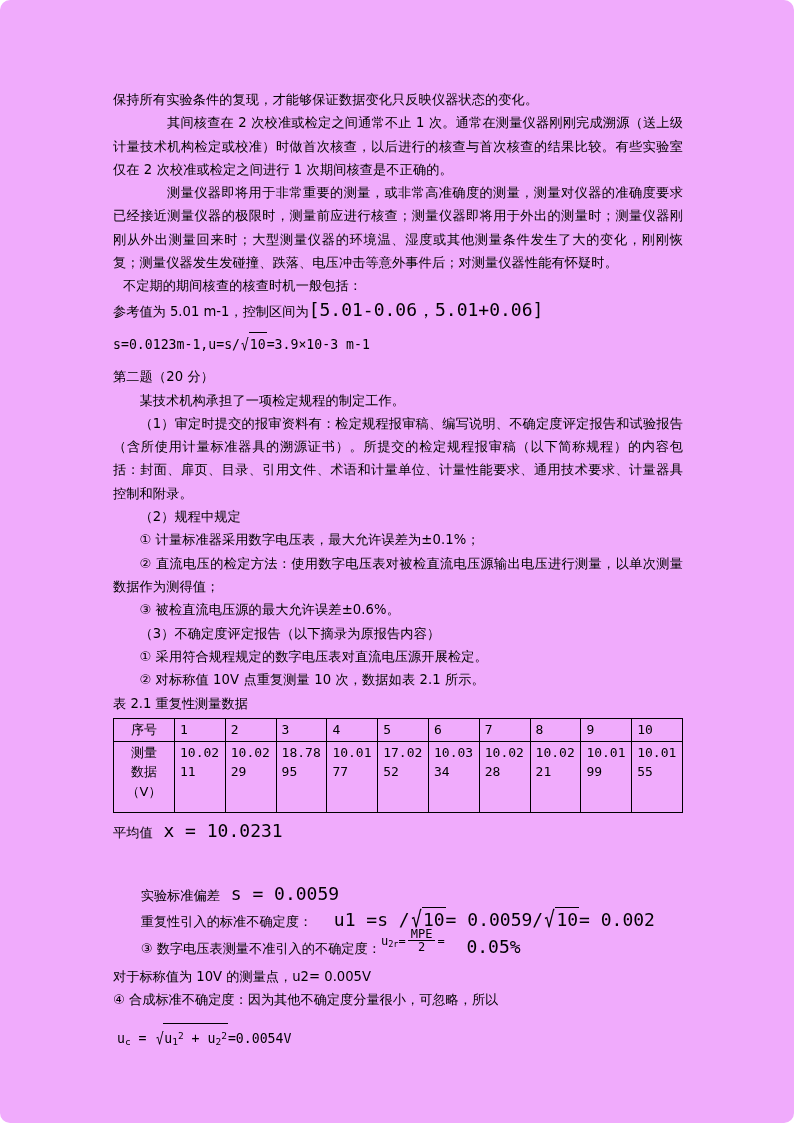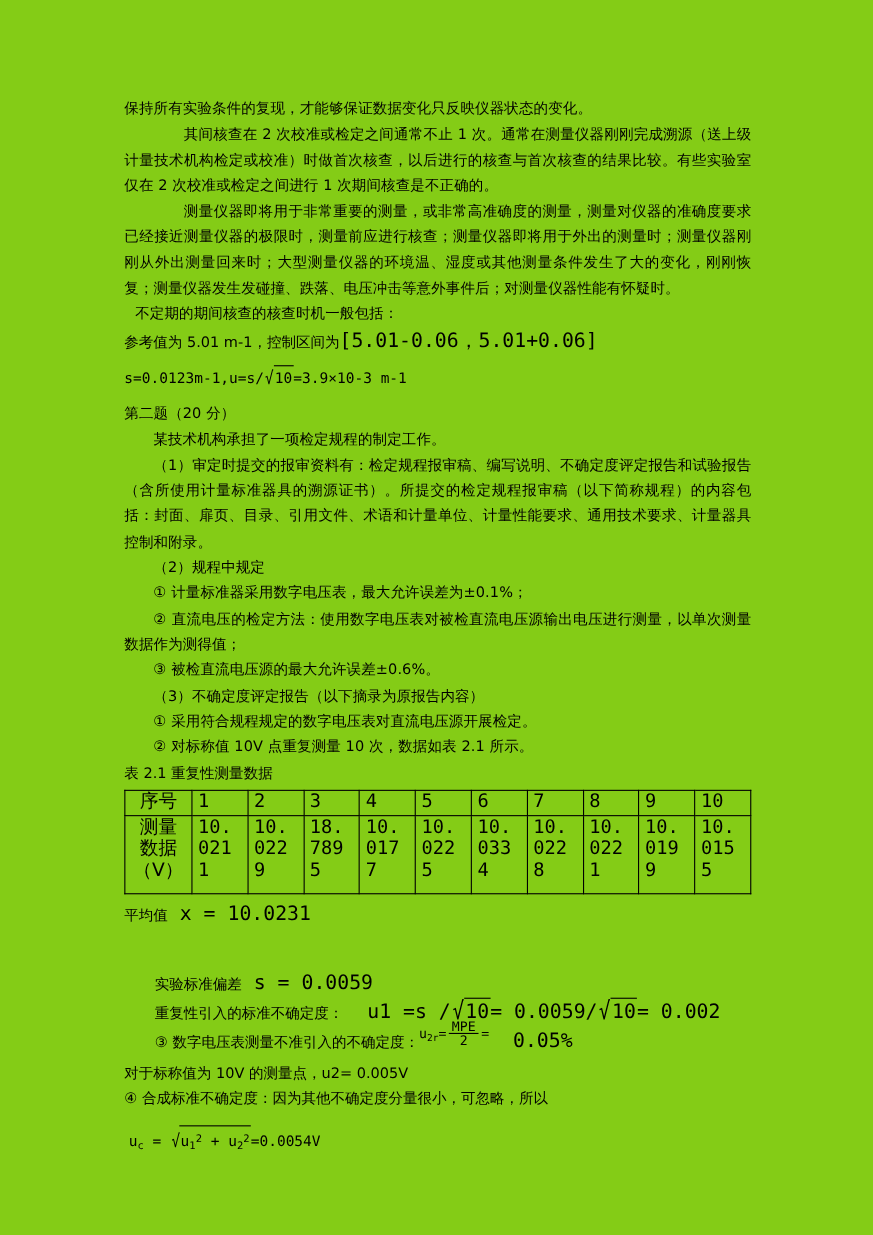--- a/index.html
+++ b/index.html
@@ -8,22 +8,23 @@
     background: #ffffff;
   }
   body {
     font-family: "DejaVu Sans", "Liberation Sans", sans-serif;
     color: #000000;
   }
   #page {
     position: relative;
     width: 794px;
     height: 1123px;
-    background: #84cc16;
+    background: #f0abfc;
     overflow: hidden;
+    border-radius: 10px;
   }
   #content {
     position: absolute;
     left: 113px;
     top: 88px;
     width: 570px;
   }
   .para {
     font-size: 13.2px;
     line-height: 23.3px;
@@ -88,21 +89,21 @@
   
   table.data {
     border-collapse: collapse;
     width: 570px;
     table-layout: fixed;
     margin: 2px 0 0 0;
   }
   table.data td {
     border: 1px solid #000000;
     padding: 1px 4px 1px 5px;
-    font-size: 17px;
+    font-size: 13px;
     line-height: 19.5px;
     vertical-align: top;
     word-break: break-all;
     font-family: "DejaVu Sans Mono", "Liberation Mono", monospace;
   }
   table.data td.cjk {
     font-family: "DejaVu Sans", "Liberation Sans", sans-serif;
     text-align: center;
     padding-left: 2px;
     padding-right: 2px;
@@ -187,21 +188,21 @@
         <tr class="body">
           <td class="cjk label-cell">
             <span>测量</span><br>
             <span>数据</span><br>
             <span>（V）</span>
           </td>
           <td>10.0211</td>
           <td>10.0229</td>
           <td>18.7895</td>
           <td>10.0177</td>
-          <td>10.0225</td>
+          <td>17.0252</td>
           <td>10.0334</td>
           <td>10.0228</td>
           <td>10.0221</td>
           <td>10.0199</td>
           <td>10.0155</td>
         </tr>
       </tbody>
     </table>
 
     <p class="formula-line tbl-after">

